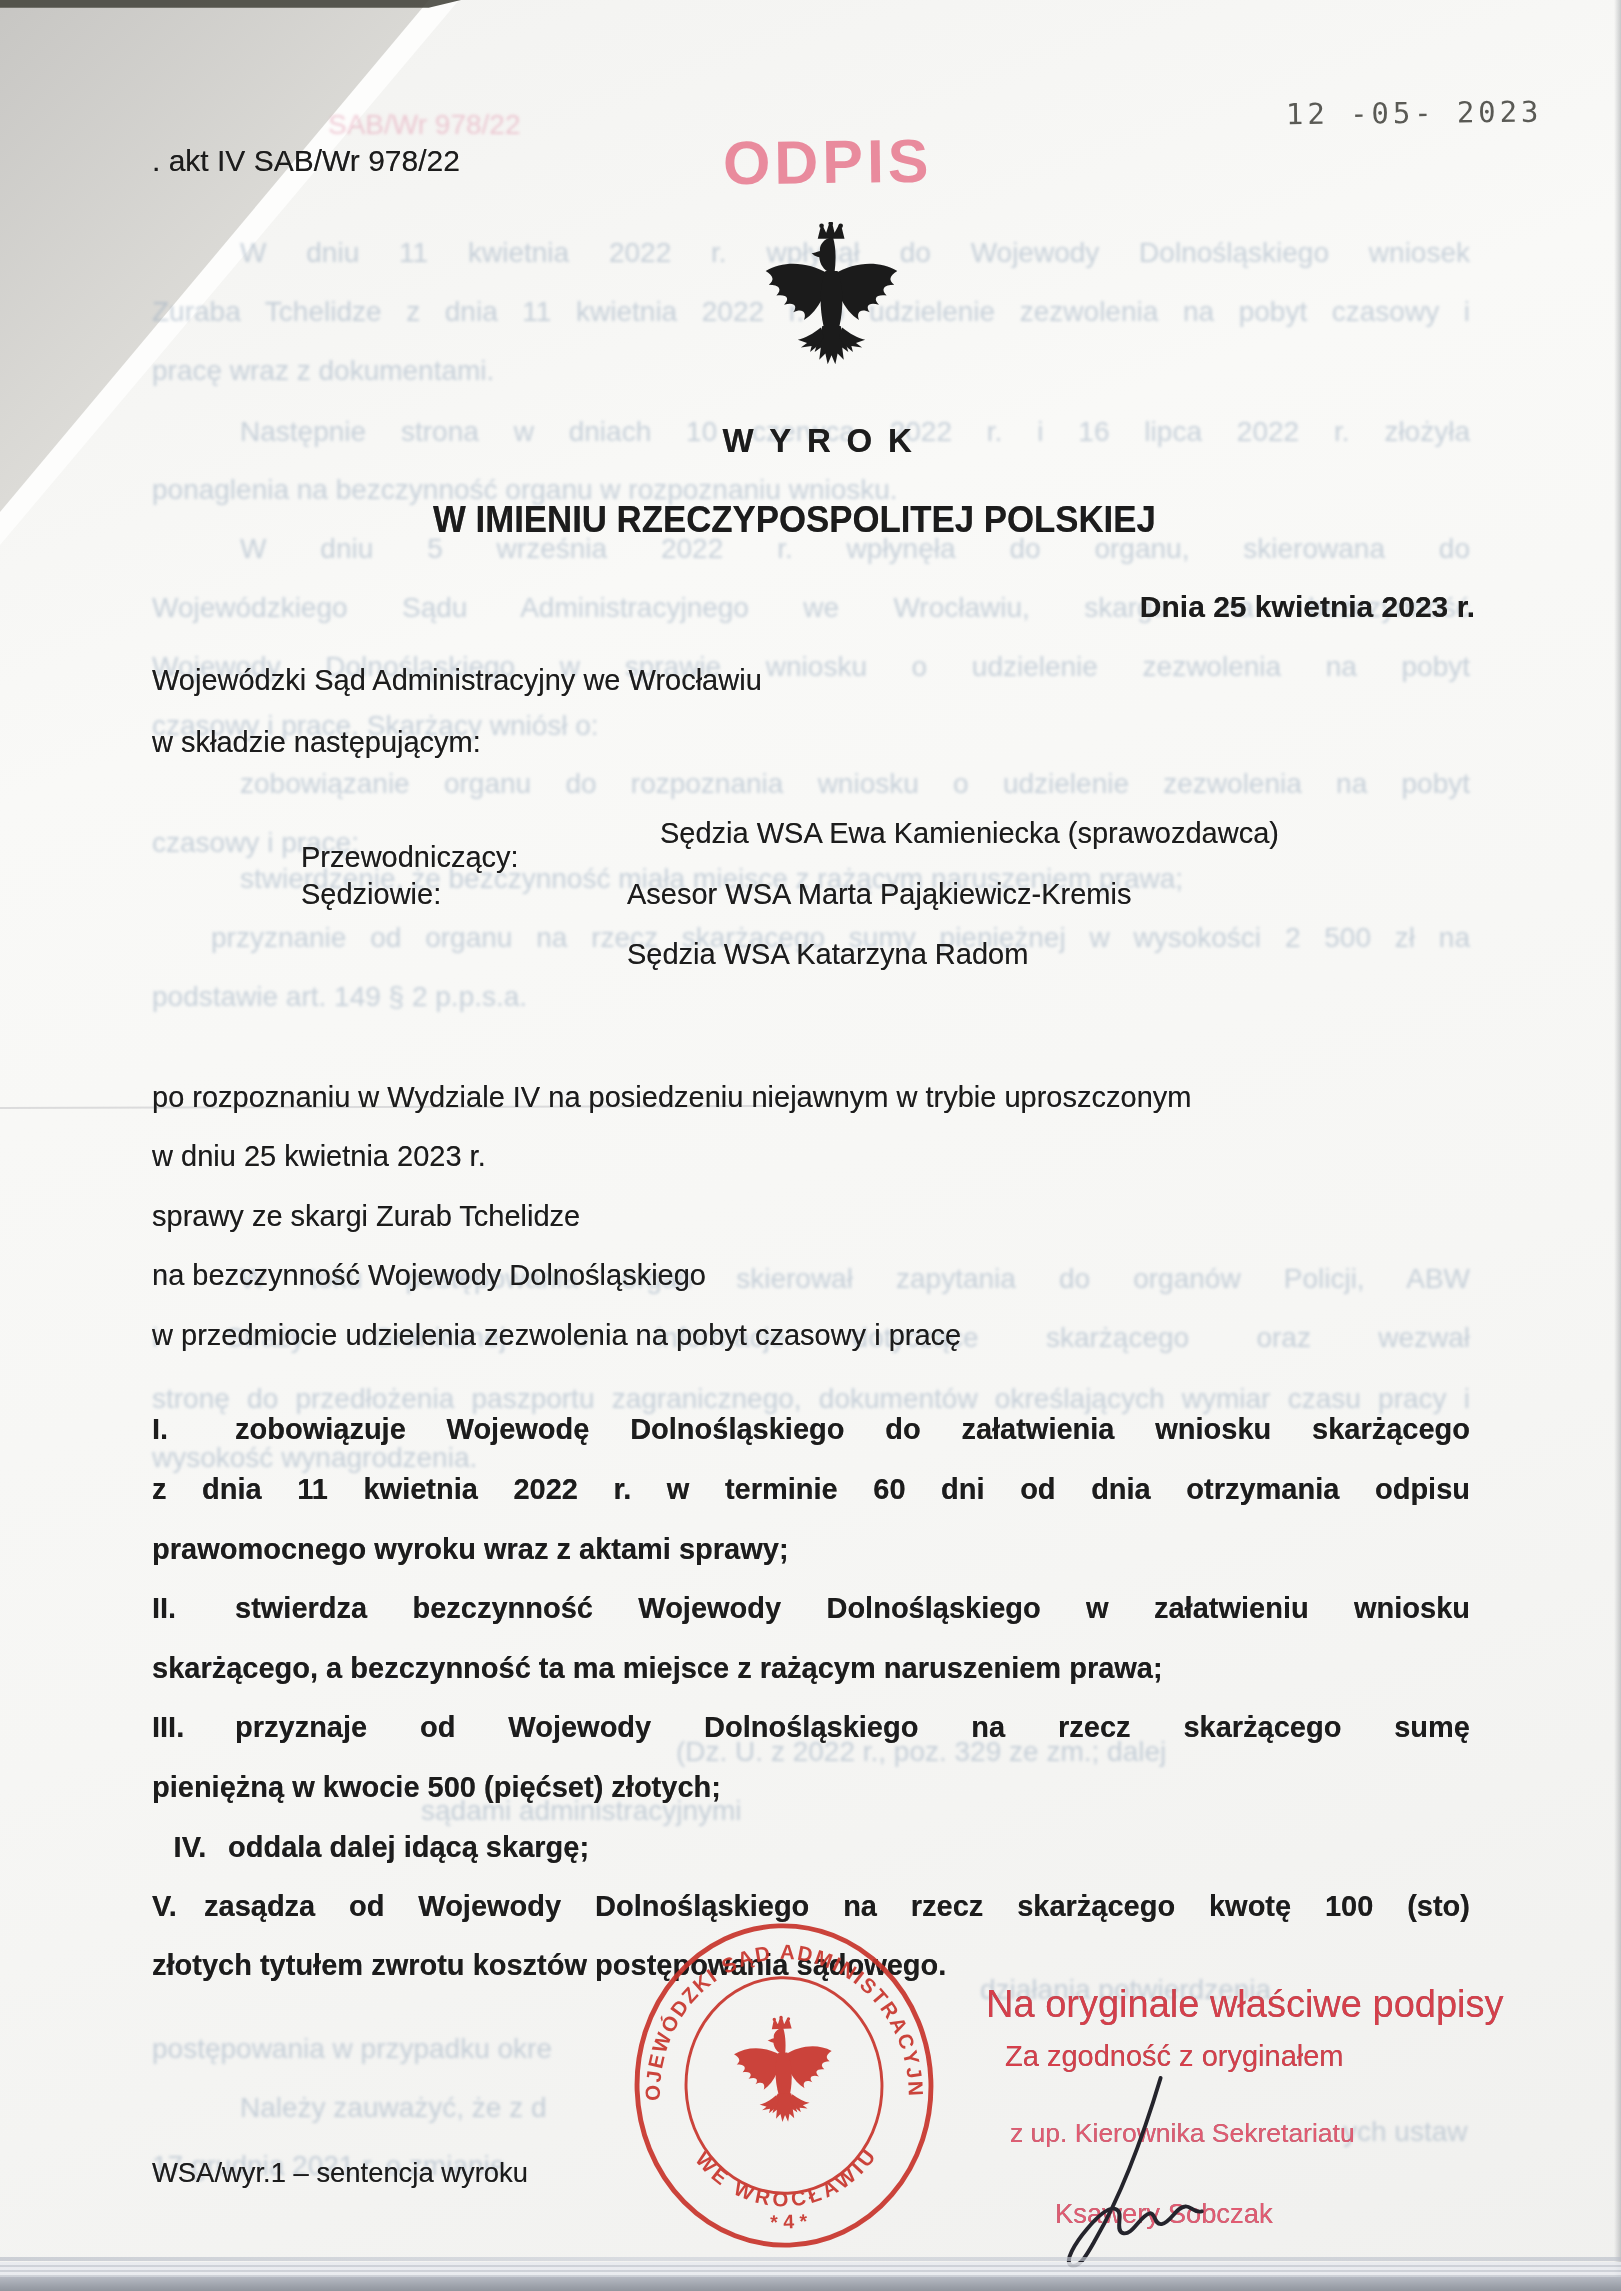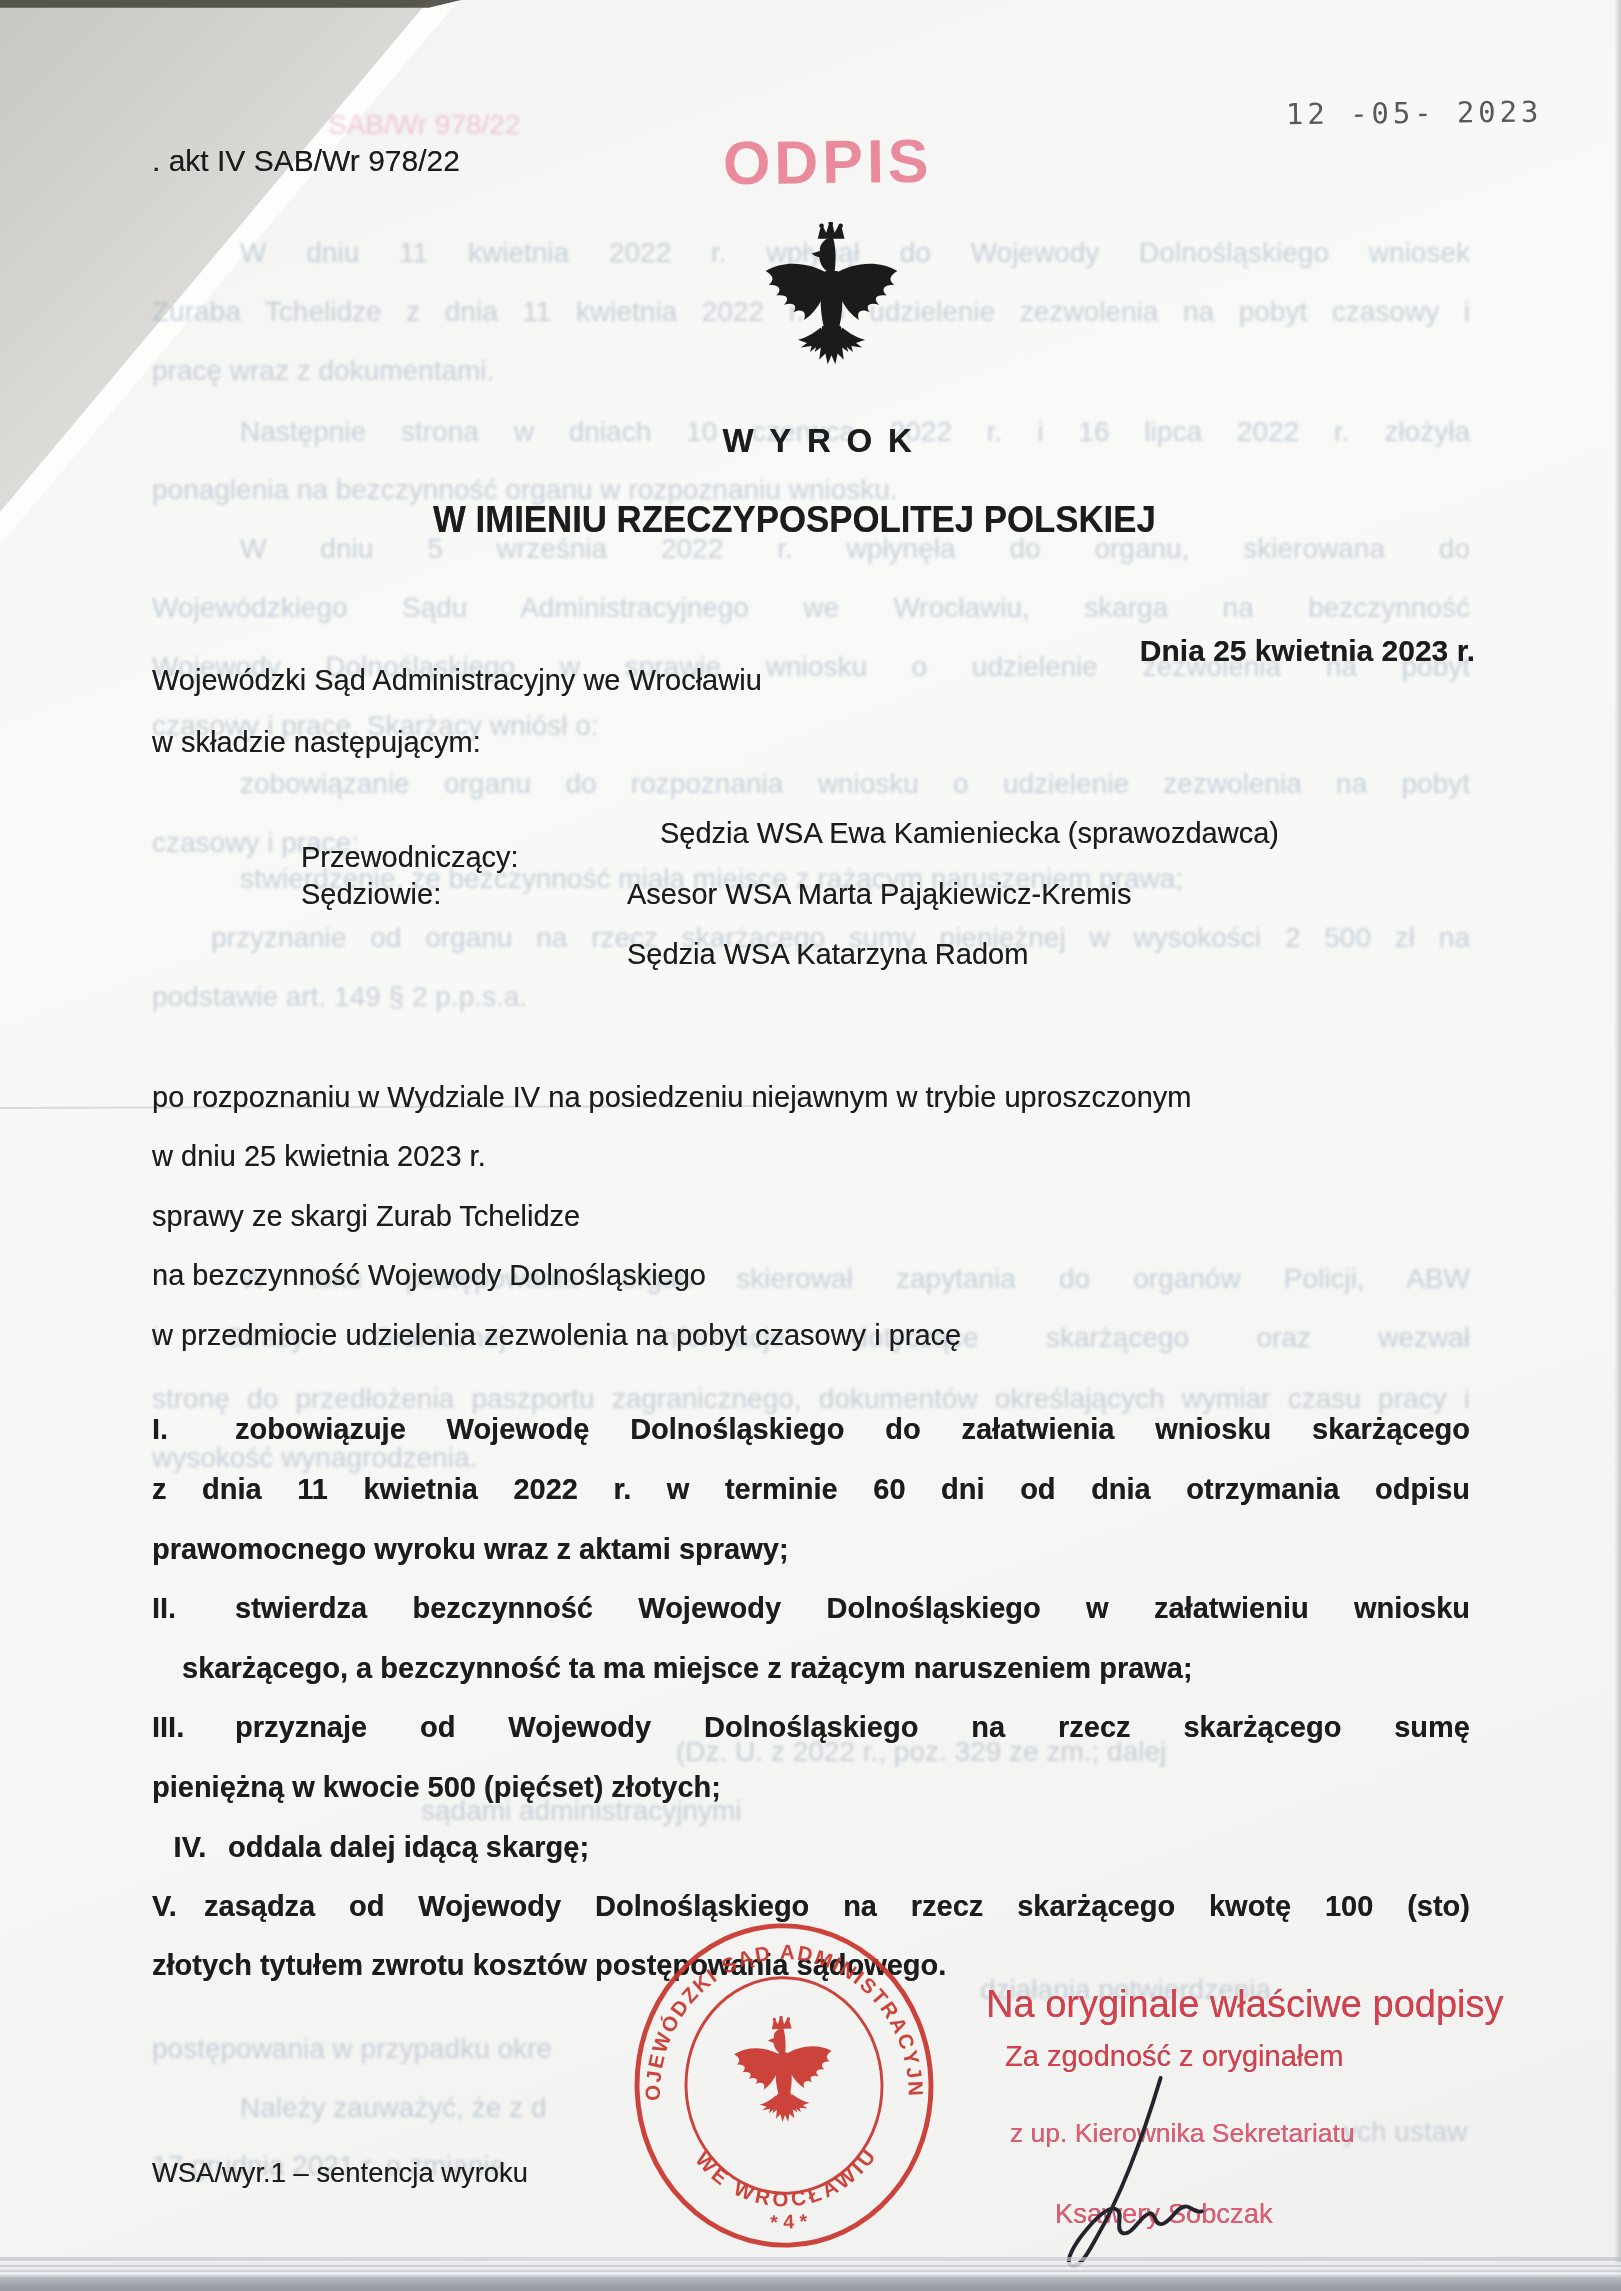--- a/index.html
+++ b/index.html
@@ -112,21 +112,21 @@
   <div class="odpis">ODPIS</div>
 
   <svg class="eagle-svg" width="169" height="176" viewBox="0 0 200 230">
     <use href="#eagle" fill="#1b1b1b"></use>
   </svg>
 
   <div class="t wyrok">WYROK</div>
   <div class="t subtitle-wrap">
     <span>W IMIENIU RZECZYPOSPOLITEJ POLSKIEJ</span>
   </div>
-  <div class="t bold" style="top:591px;left:0;width:1475px;text-align:right;font-size:30px;margin-top:44px;">Dnia 25 kwietnia 2023 r.</div>
+  <div class="t bold" style="top:591px;left:0;width:1475px;text-align:right;font-size:30px;">Dnia 25 kwietnia 2023 r.</div>
 
   <div class="t" style="top:665px;left:152px;">Wojewódzki Sąd Administracyjny we Wrocławiu</div>
   <div class="t" style="top:727px;left:152px;">w składzie następującym:</div>
   <div class="t" style="top:818px;left:301px;margin-top:24px;">Przewodniczący:</div>
   <div class="t" style="top:818px;left:627px;margin-left:33px;">Sędzia WSA Ewa Kamieniecka (sprawozdawca)</div>
   <div class="t" style="top:879px;left:301px;">Sędziowie:</div>
   <div class="t" style="top:879px;left:627px;">Asesor WSA Marta Pająkiewicz-Kremis</div>
   <div class="t" style="top:939px;left:627px;">Sędzia WSA Katarzyna Radom</div>
 
   <div class="t" style="top:1082px;left:152px;">po rozpoznaniu w Wydziale IV na posiedzeniu niejawnym w trybie uproszczonym</div>
@@ -137,21 +137,21 @@
 
   <div class="t bold just" style="top:1414px;">
     <span class="onum">I.</span><span>zobowiązuje Wojewodę Dolnośląskiego do załatwienia wniosku skarżącego</span>
   </div>
   <div class="t bold just" style="top:1474px;">z dnia 11 kwietnia 2022 r. w terminie 60 dni od dnia otrzymania odpisu</div>
   <div class="t bold" style="top:1534px;left:152px;">prawomocnego wyroku wraz z aktami sprawy;</div>
 
   <div class="t bold just" style="top:1593px;">
     <span class="onum">II.</span><span>stwierdza bezczynność Wojewody Dolnośląskiego w załatwieniu wniosku</span>
   </div>
-  <div class="t bold" style="top:1653px;left:152px;margin-left:30px;">skarżącego, a bezczynność ta ma miejsce z rażącym naruszeniem prawa;</div>
+  <div class="t bold" style="top:1653px;left:152px;">skarżącego, a bezczynność ta ma miejsce z rażącym naruszeniem prawa;</div>
 
   <div class="t bold just" style="top:1712px;">
     <span class="onum">III.</span><span>przyznaje od Wojewody Dolnośląskiego na rzecz skarżącego sumę</span>
   </div>
   <div class="t bold" style="top:1772px;left:152px;">pieniężną w kwocie 500 (pięćset) złotych;</div>
 
   <div class="t bold" style="top:1832px;left:152px;text-align:center;">
     <span class="onum4">IV.</span><span>oddala dalej idącą skargę;</span>
   </div>
 

